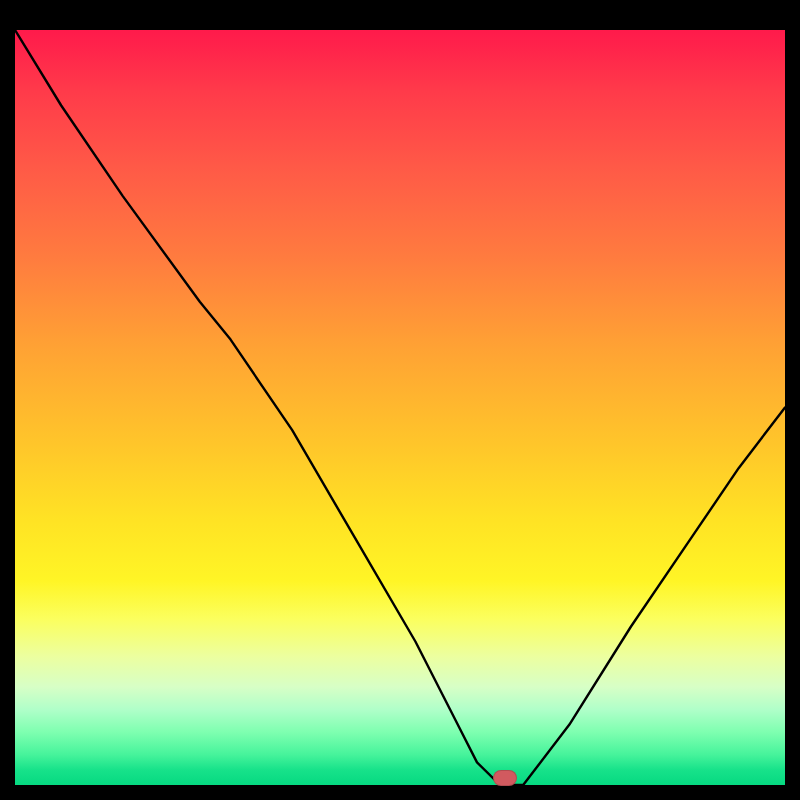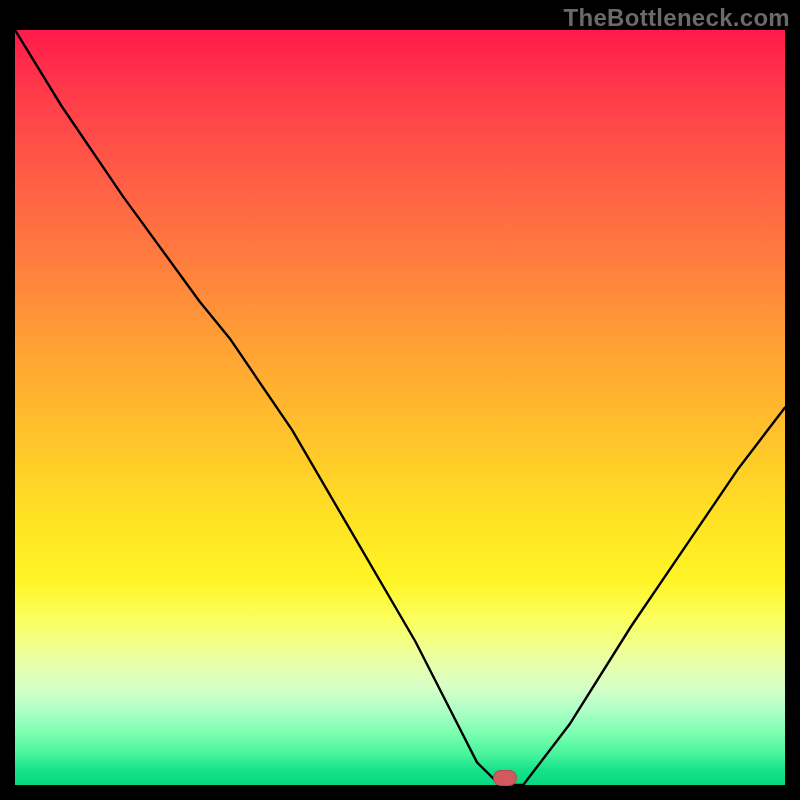--- a/index.html
+++ b/index.html
@@ -69,21 +69,20 @@
     height: 14px;
     border-radius: 8px;
     background: #d15a5f;
     border: 1px solid rgba(0,0,0,0.15);
   }
 </style>
 </head>
 <body>
 
 <div class="outer">
-  <div class="watermark">TheBottleneck.com</div>
 
   <div class="plot">
     <div class="gradient"></div>
 
     <svg class="curve" viewBox="0 0 770 755" preserveAspectRatio="none">
       <path id="curve-path" fill="none" stroke="#000" stroke-width="2.4" stroke-linejoin="round" stroke-linecap="round" d="M0.0 0.0 L46.2 75.5 L107.8 166.1 L184.8 271.8 L215.6 309.6 L277.2 400.2 L338.8 505.9 L400.4 611.5 L438.9 687.0 L462.0 732.4 L485.1 755.0 L508.2 755.0 L554.4 694.6 L616.0 596.5 L677.6 505.9 L723.8 437.9 L770.0 377.5"></path>
     </svg>
 
     <div class="marker" id="marker" style="left: 477.95px; top: 740.45px;"></div>
   </div>

